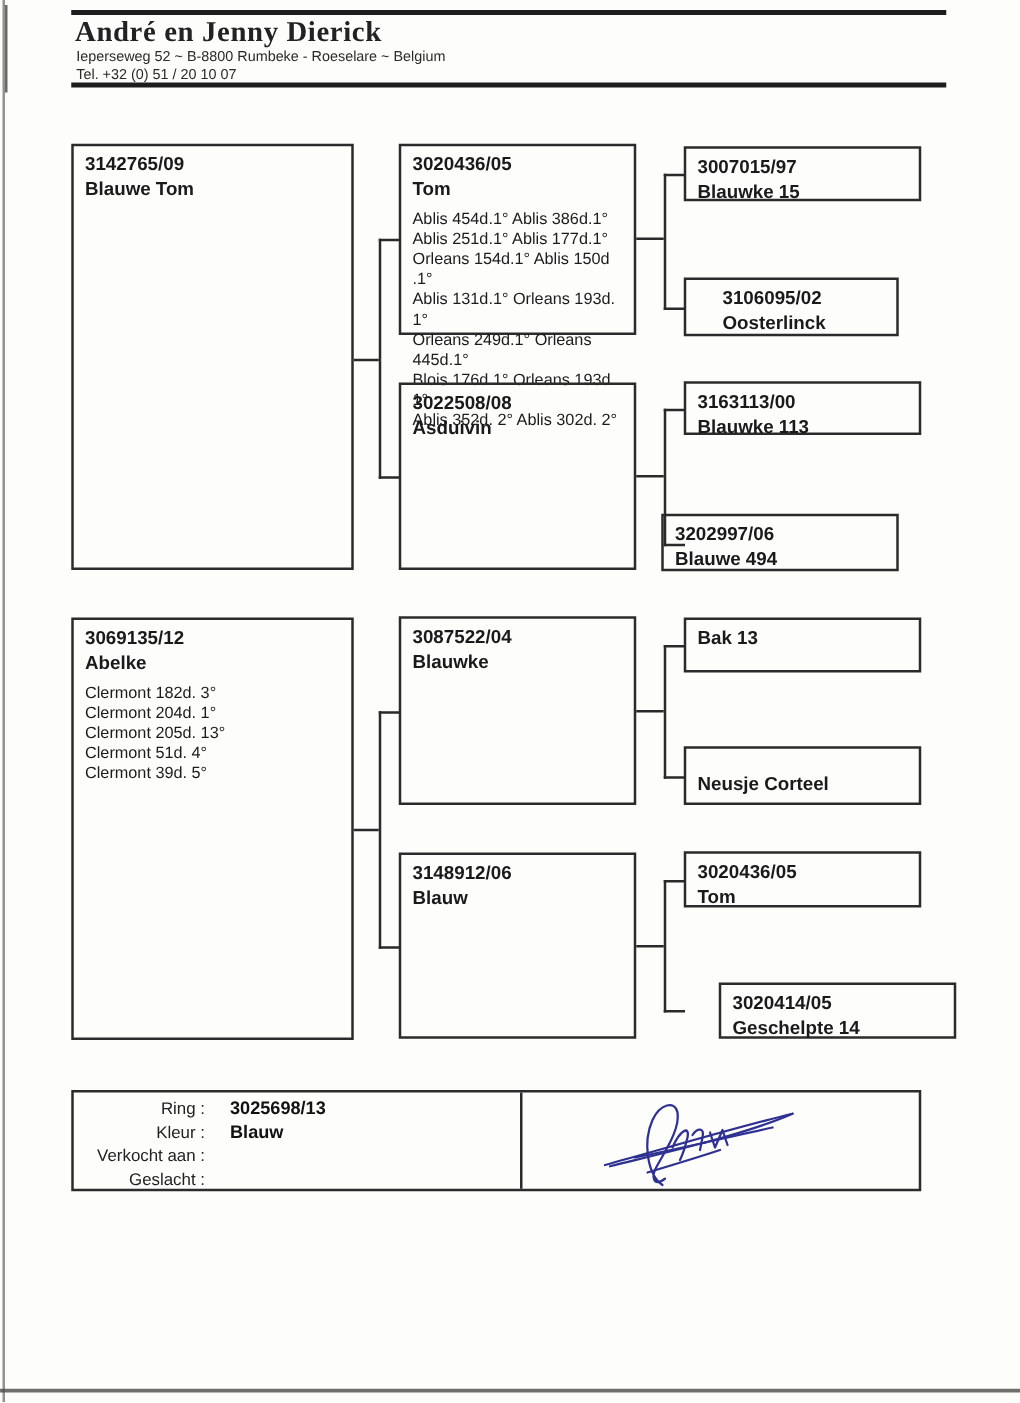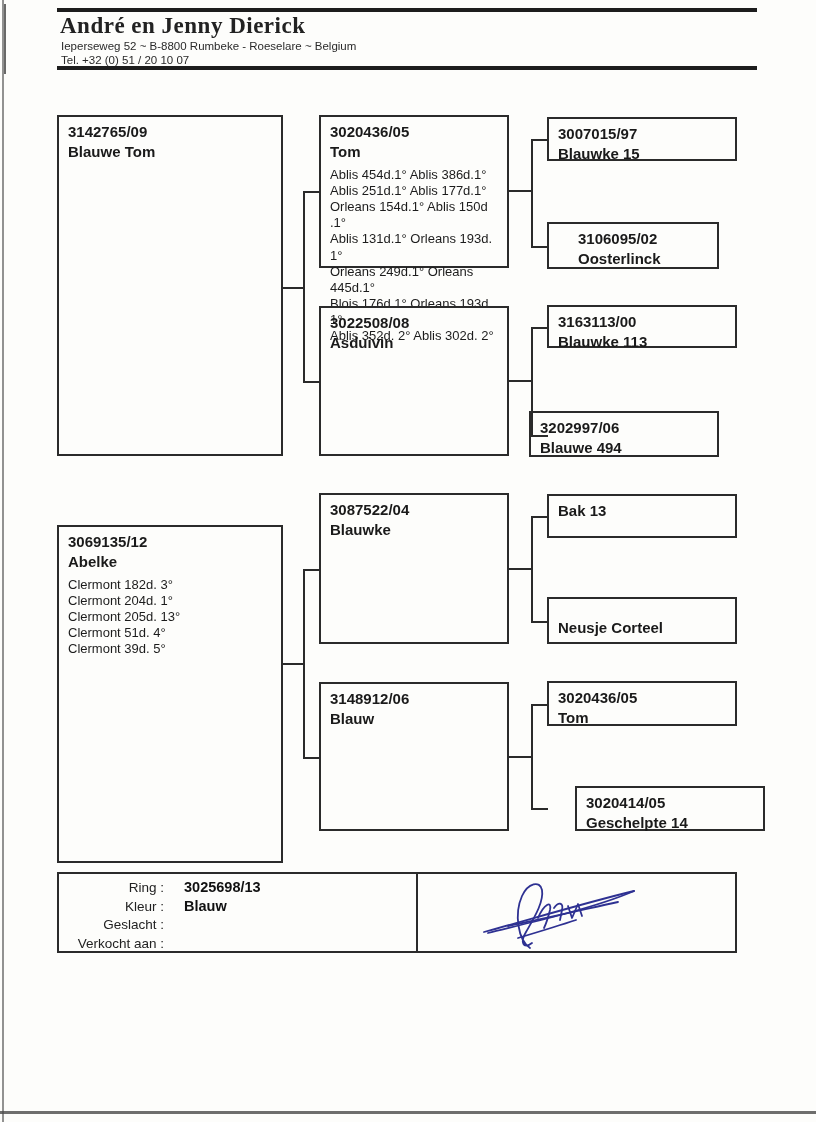--- a/index.html
+++ b/index.html
@@ -30,21 +30,21 @@
   .breeder-phone   { position:absolute; left:61px; top:54px; font-size:11.5px; color:#2a2a2a; }
 
   
   .pbox { position:absolute; border:2px solid #2b2b2b; padding:5px 9px; }
   .pbox .ring  { font-weight:bold; font-size:15px; line-height:1.3; color:#1a1a1a; }
   .pbox .pname { font-weight:bold; font-size:15px; line-height:1.3; color:#1a1a1a; }
   .pbox .results { margin-top:6px; font-size:13px; line-height:1.24; white-space:pre-line; color:#1c1c1c; }
   .bottom-name { position:absolute; left:9px; bottom:5px; }
 
   .box-sire      { left:57px;  top:115px; width:226px; height:341px; }
-  .box-dam       { left:57px;  top:494px; width:226px; height:338px;margin-top:31px; }
+  .box-dam       { left:57px;  top:494px; width:226px; height:338px; }
   .box-ss        { left:319px; top:115px; width:190px; height:153px; }
   .box-sd        { left:319px; top:306px; width:190px; height:150px; }
   .box-ds        { left:319px; top:493px; width:190px; height:151px; }
   .box-dd        { left:319px; top:682px; width:190px; height:149px; }
   .box-sss       { left:547px; top:117px; width:190px; height:44px; }
   .box-ssd       { left:547px; top:222px; width:172px; height:47px;padding-left:29px; }
   .box-sds       { left:547px; top:305px; width:190px; height:43px; }
   .box-sdd       { left:529px; top:411px; width:190px; height:46px; }
   .box-dss       { left:547px; top:494px; width:190px; height:44px; }
   .box-dsd       { left:547px; top:597px; width:190px; height:47px;padding-left:12px; }
@@ -178,25 +178,25 @@
     <div class="info-rows">
       <div class="info-row">
         <div class="info-label">Ring :</div>
         <div class="info-value">3025698/13</div>
       </div>
       <div class="info-row">
         <div class="info-label">Kleur :</div>
         <div class="info-value">Blauw</div>
       </div>
       <div class="info-row">
+        <div class="info-label">Verkocht aan :</div>
+        <div class="info-value"></div>
+      </div>
+      <div class="info-row">
         <div class="info-label">Geslacht :</div>
-        <div class="info-value"></div>
-      </div>
-      <div class="info-row">
-        <div class="info-label">Verkocht aan :</div>
         <div class="info-value"></div>
       </div>
     </div>
   </div>
 
   <div class="signature-wrap">
     <svg width="180" height="78" viewBox="0 0 180 78">
       <g fill="none" stroke="#2e3192" stroke-width="1.8" stroke-linecap="round" stroke-linejoin="round">
         <path d="M 62 74 C 50 66, 46 40, 54 22 C 60 9, 72 6, 74 16 C 76 28, 66 44, 58 58 C 52 68, 55 76, 64 69"></path>
         <path d="M 16 58 C 60 46, 120 28, 166 17"></path>

